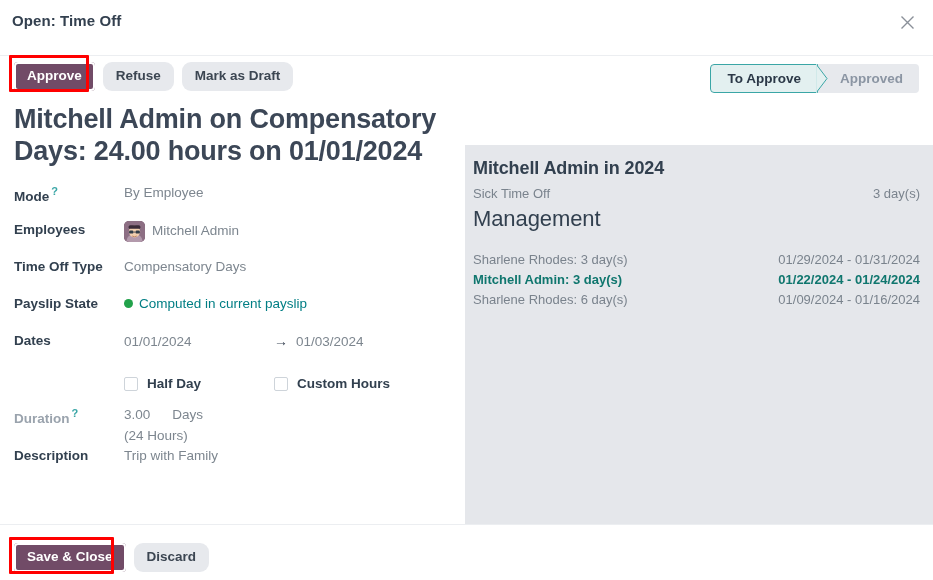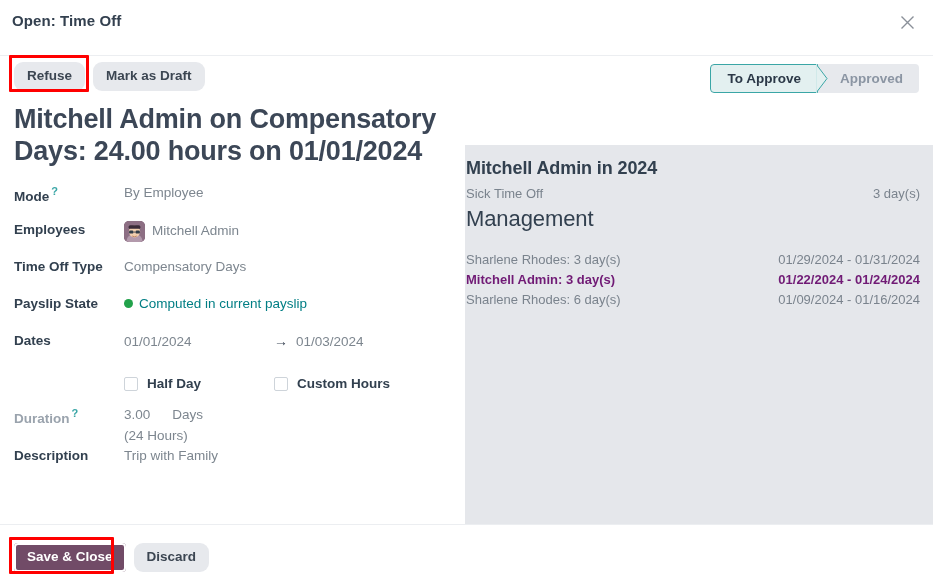--- a/index.html
+++ b/index.html
@@ -276,40 +276,40 @@
 
   
   .panel {
     position: absolute;
     left: 465px;
     top: 89px;
     width: 468px;
     height: 435px;
     background: #e5e7eb;
     box-sizing: border-box;
-    padding: 13px 13px 0 1px;
+    padding: 13px 13px 0 8px;
   }
   .panel-title {
     font-size: 18px;
     font-weight: bold;
     color: #32404f;
     margin: 0 0 5px 0;
     letter-spacing: -0.1px;
   }
   .panel-row {
     display: flex;
     justify-content: space-between;
     align-items: baseline;
     font-size: 13px;
     color: #7a838d;
     line-height: 1.55;
   }
   .panel-row.bold {
     font-weight: bold;
-    color: #701a75;
+    color: #0f766e;
   }
   .panel-section {
     font-size: 22px;
     font-weight: normal;
     color: #32404f;
     margin: 2px 0 18px 0;
     letter-spacing: -0.1px;
   }
 
   
@@ -341,20 +341,21 @@
     <svg width="15" height="15" viewBox="0 0 15 15" aria-hidden="true">
       <path d="M1.5 1.5 L13.5 13.5 M13.5 1.5 L1.5 13.5" stroke="#8a9099" stroke-width="1.4" fill="none"></path>
     </svg>
   </div>
 </div>
 
 <div class="sheet">
 
   <div class="control-panel">
     <div class="btn-row">
+      <button class="btn btn-primary">Approve</button>
       <button class="btn btn-secondary">Refuse</button>
       <button class="btn btn-secondary">Mark as Draft</button>
     </div>
 
     <div class="statusbar">
       <div class="stat stat-active">
         <span>To Approve</span>
         <svg class="arrow-fill" viewBox="0 0 12 29" aria-hidden="true">
           <path d="M0 0 L11 14.5 L0 29 Z" fill="#e3f0f0" stroke="#3aa6a6" stroke-width="1"></path>
           <path d="M0 0 L0 29" stroke="#e3f0f0" stroke-width="1.6"></path>

